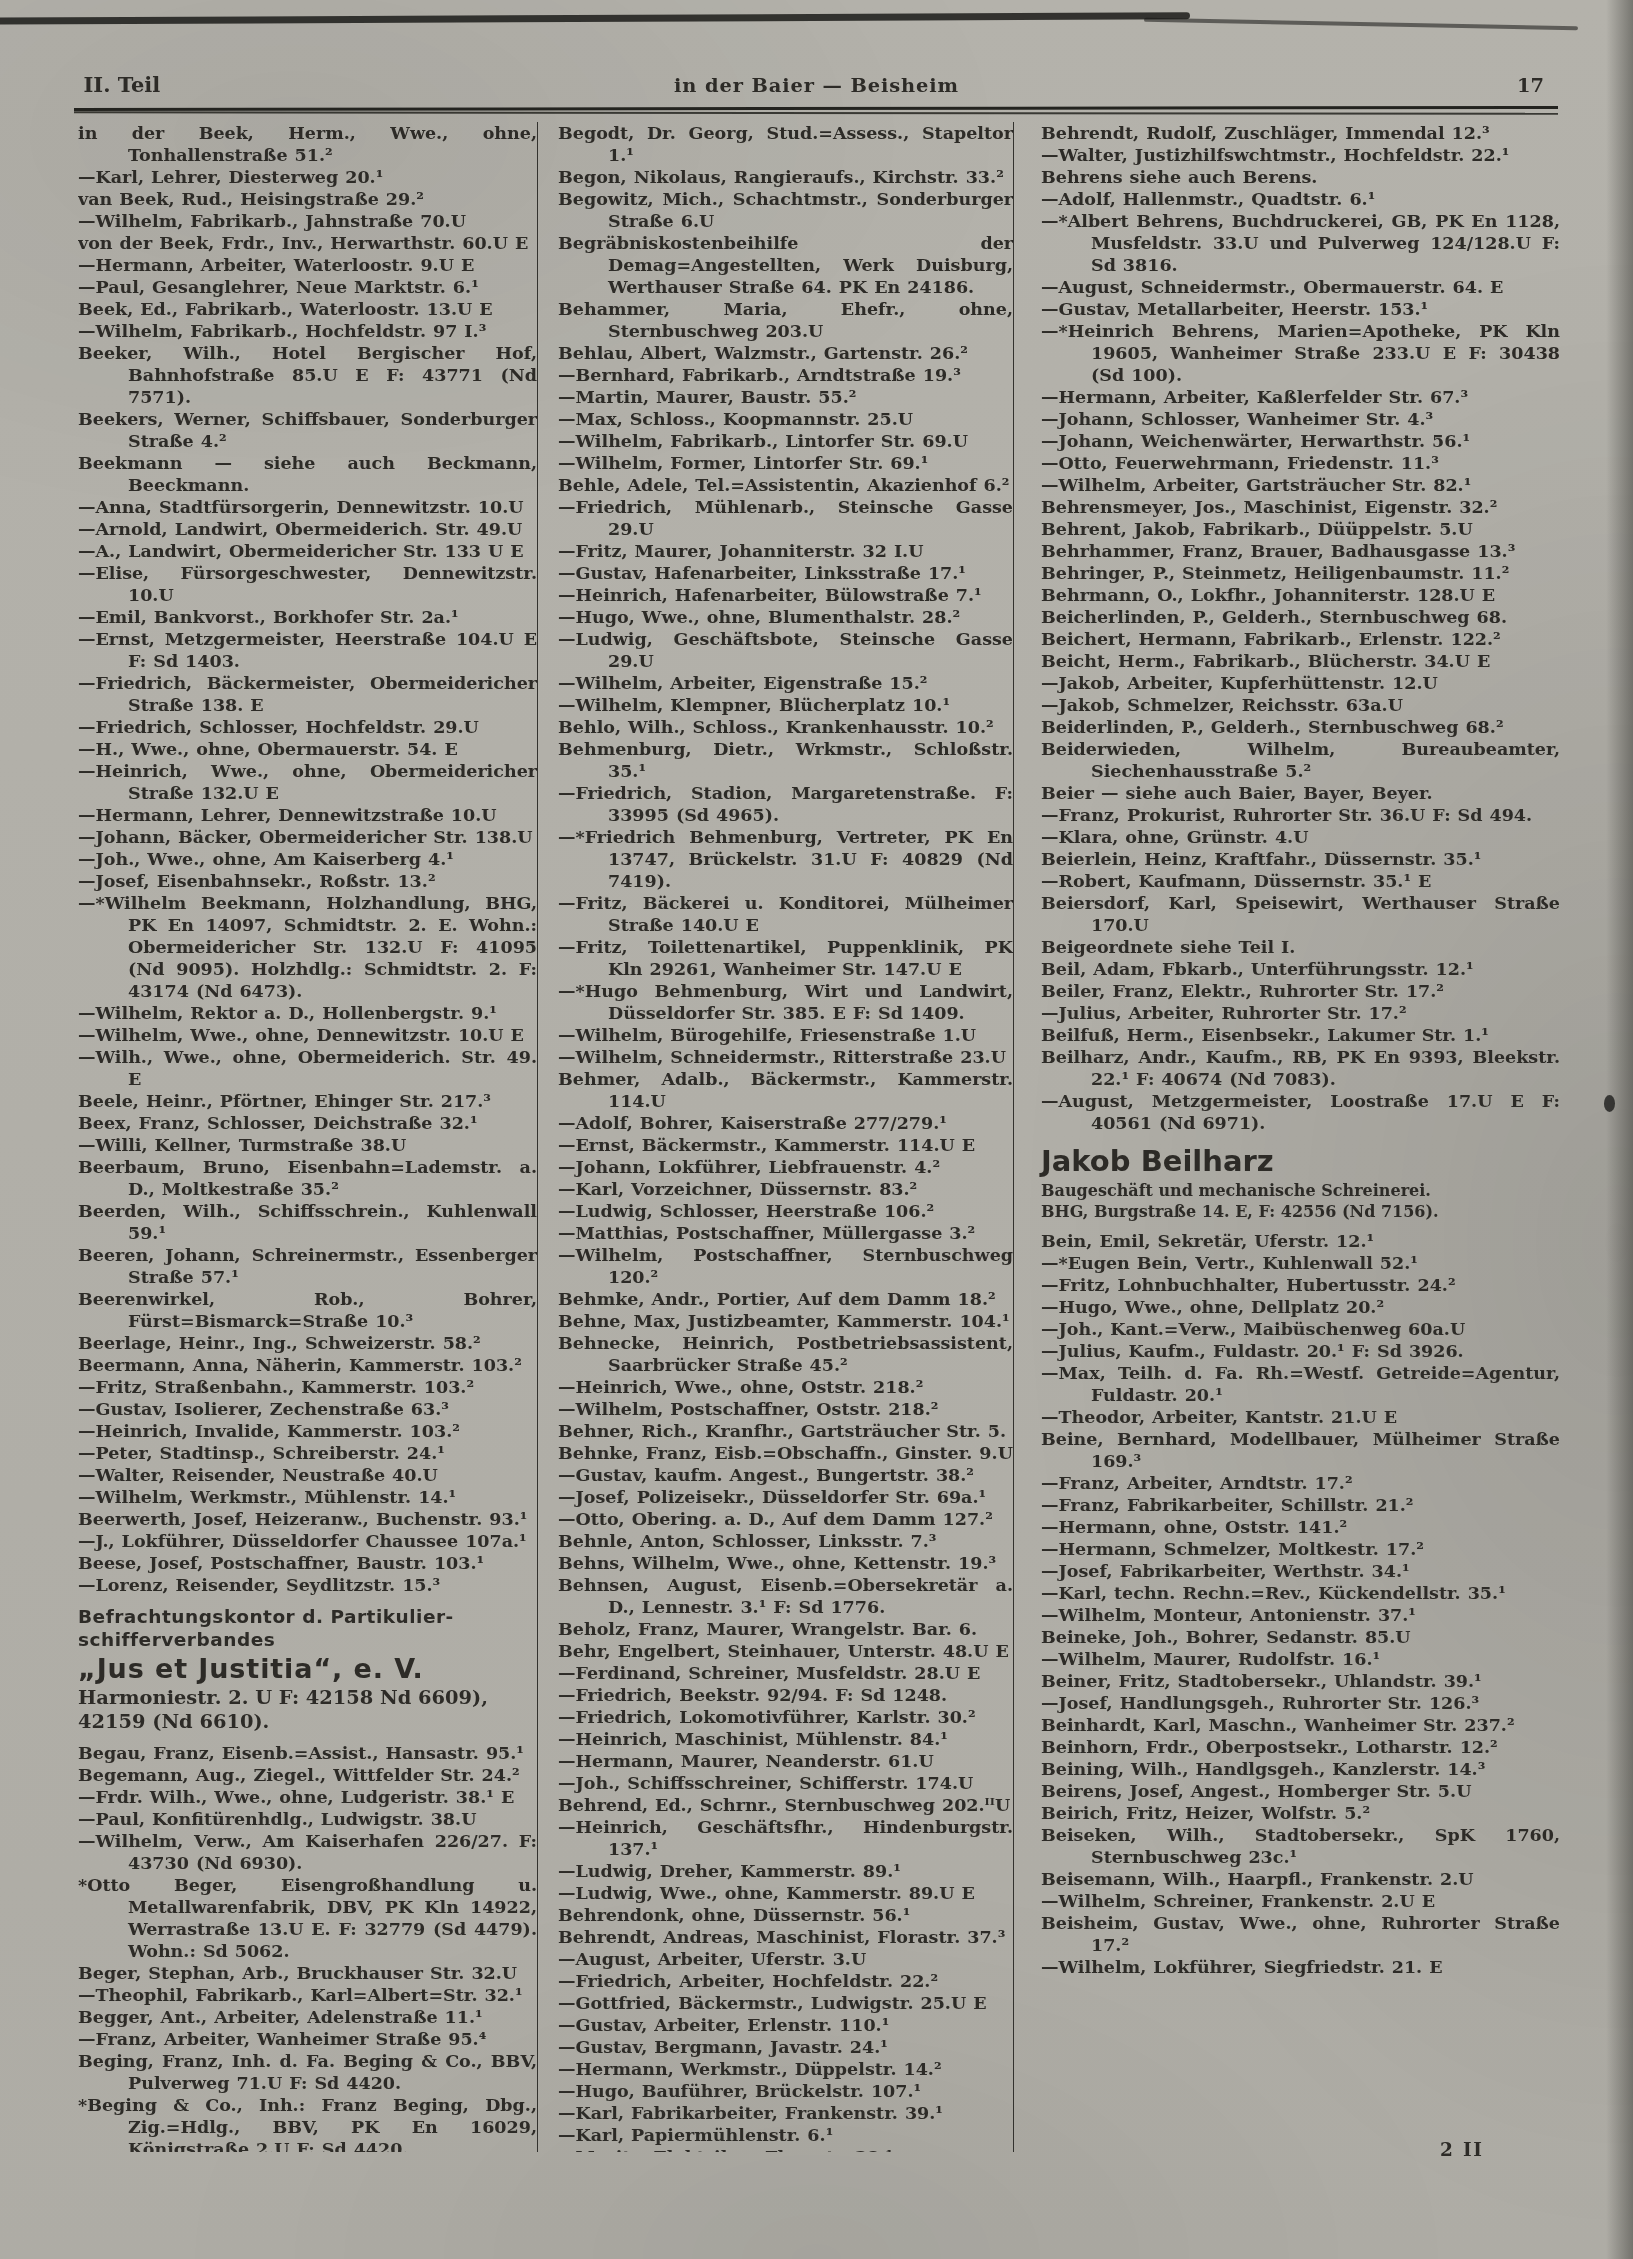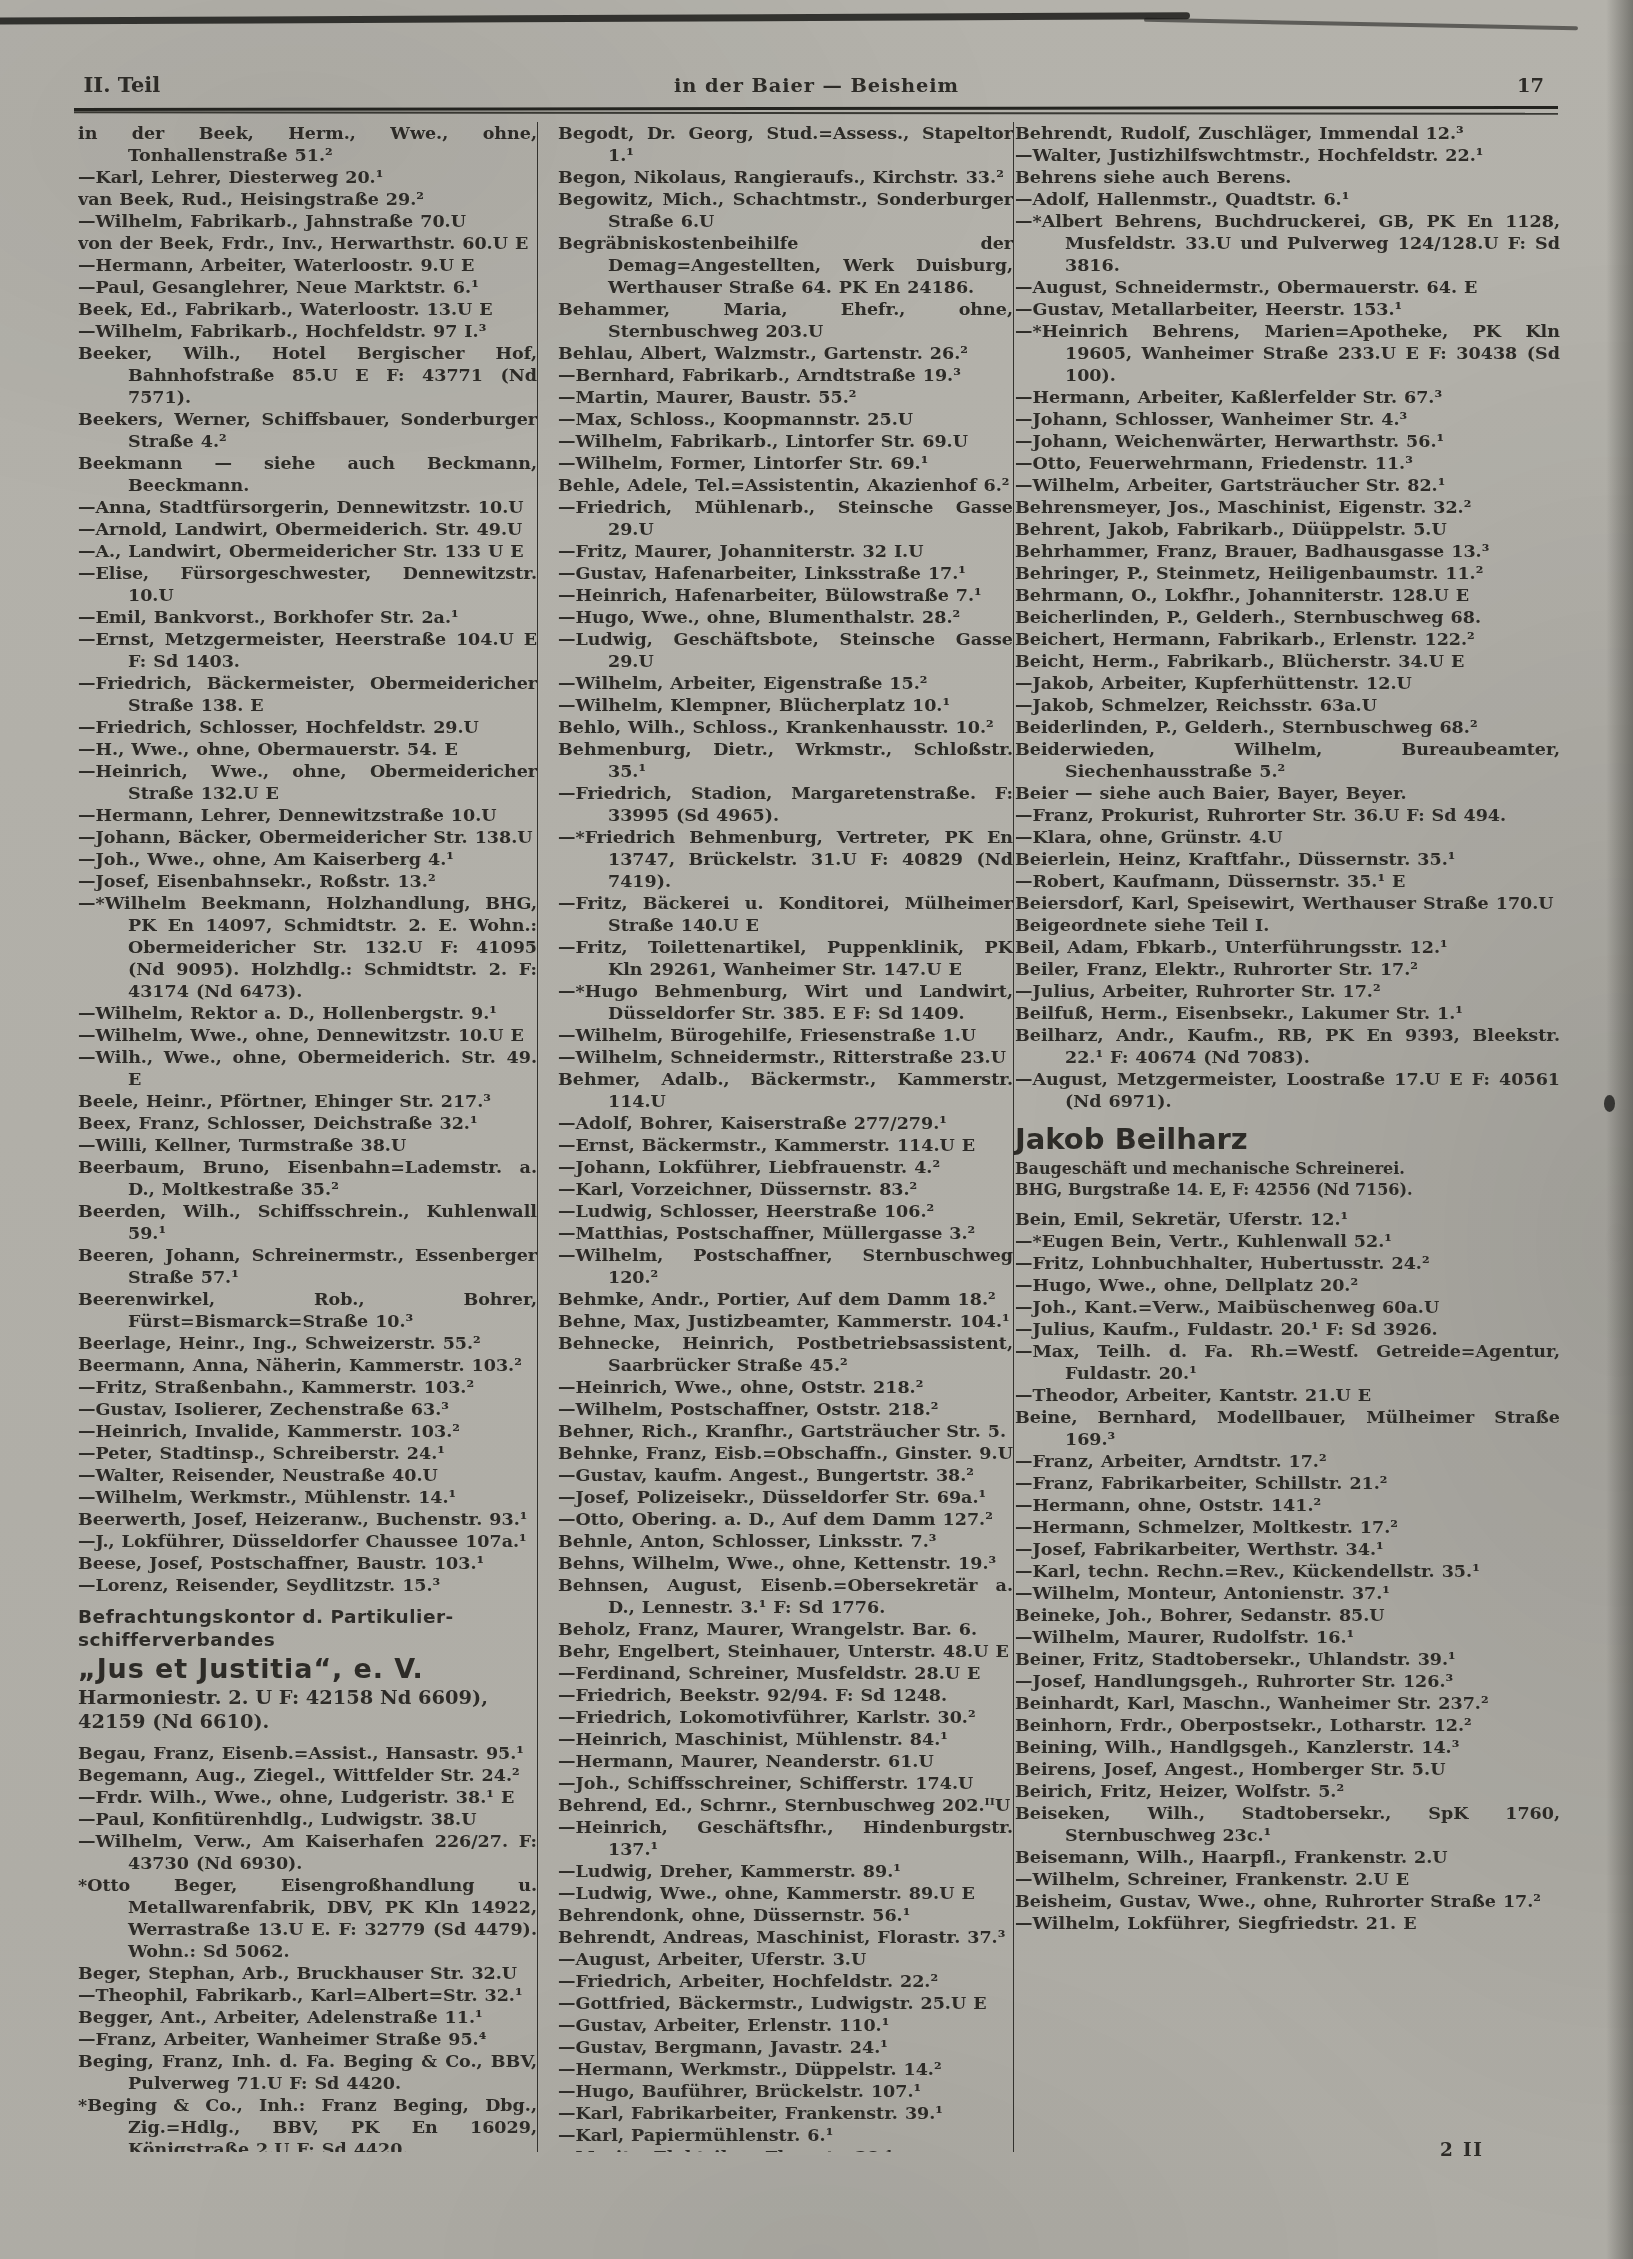--- a/index.html
+++ b/index.html
@@ -25,21 +25,21 @@
   .header .center{position:absolute;left:0;right:0;top:1.8px;text-align:center;font-size:19.4px;font-weight:bold;letter-spacing:0.9px;}
   .header .pageno{position:absolute;right:11px;top:1.8px;font-size:19.4px;font-weight:bold;}
   .header-rule{position:absolute;top:107px;left:74px;width:1484px;height:6.5px;}
   .header-rule .r1{height:2.8px;background:#23231f;transform:rotate(-0.08deg);}
   .header-rule .r2{height:1.8px;background:#23231f;margin-top:1.8px;opacity:.85;transform:rotate(0.06deg);}
 
   .columns{position:absolute;top:122px;left:78px;width:1482px;height:2030px;display:flex;overflow:hidden;}
   .col{overflow:hidden;box-sizing:border-box;}
   .col-1{width:459px;}
   .col-2{width:476px;border-left:1.8px solid #33322e;padding-left:20px;}
-  .col-3{width:547px;border-left:1.8px solid #33322e;padding-left:1px;}
+  .col-3{width:547px;border-left:1.8px solid #33322e;padding-left:27px;}
 
   .entry{
     margin:0;font-size:17.5px;line-height:22px;font-weight:600;
     text-align:justify;padding-left:50px;text-indent:-50px;
     word-spacing:0.9px;
   }
   .ad{text-align:left;margin:9.2px 0 7.4px 0;font-weight:bold;}
   .ad div{font-weight:bold;}
   .ad-head{font-size:18.5px;line-height:23px;font-family:"DejaVu Sans","Liberation Sans",sans-serif;letter-spacing:0.5px;}
   .ad-title{font-size:27px;line-height:35px;font-family:"DejaVu Sans","Liberation Sans",sans-serif;letter-spacing:0.9px;}
@@ -99,21 +99,21 @@
       <p class="entry">—Wilhelm, Rektor a. D., Hollenbergstr. 9.¹</p>
       <p class="entry">—Wilhelm, Wwe., ohne, Dennewitzstr. 10.U E</p>
       <p class="entry">—Wilh., Wwe., ohne, Obermeiderich. Str. 49. E</p>
       <p class="entry">Beele, Heinr., Pförtner, Ehinger Str. 217.³</p>
       <p class="entry">Beex, Franz, Schlosser, Deichstraße 32.¹</p>
       <p class="entry">—Willi, Kellner, Turmstraße 38.U</p>
       <p class="entry">Beerbaum, Bruno, Eisenbahn=Lademstr. a. D., Moltkestraße 35.²</p>
       <p class="entry">Beerden, Wilh., Schiffsschrein., Kuhlenwall 59.¹</p>
       <p class="entry">Beeren, Johann, Schreinermstr., Essenberger Straße 57.¹</p>
       <p class="entry">Beerenwirkel, Rob., Bohrer, Fürst=Bismarck=Straße 10.³</p>
-      <p class="entry">Beerlage, Heinr., Ing., Schweizerstr. 55.²</p>
+      <p class="entry">Beerlage, Heinr., Ing., Schweizerstr. 58.²</p>
       <p class="entry">Beermann, Anna, Näherin, Kammerstr. 103.²</p>
       <p class="entry">—Fritz, Straßenbahn., Kammerstr. 103.²</p>
       <p class="entry">—Gustav, Isolierer, Zechenstraße 63.³</p>
       <p class="entry">—Heinrich, Invalide, Kammerstr. 103.²</p>
       <p class="entry">—Peter, Stadtinsp., Schreiberstr. 24.¹</p>
       <p class="entry">—Walter, Reisender, Neustraße 40.U</p>
       <p class="entry">—Wilhelm, Werkmstr., Mühlenstr. 14.¹</p>
       <p class="entry">Beerwerth, Josef, Heizeranw., Buchenstr. 93.¹</p>
       <p class="entry">—J., Lokführer, Düsseldorfer Chaussee 107a.¹</p>
       <p class="entry">Beese, Josef, Postschaffner, Baustr. 103.¹</p>

